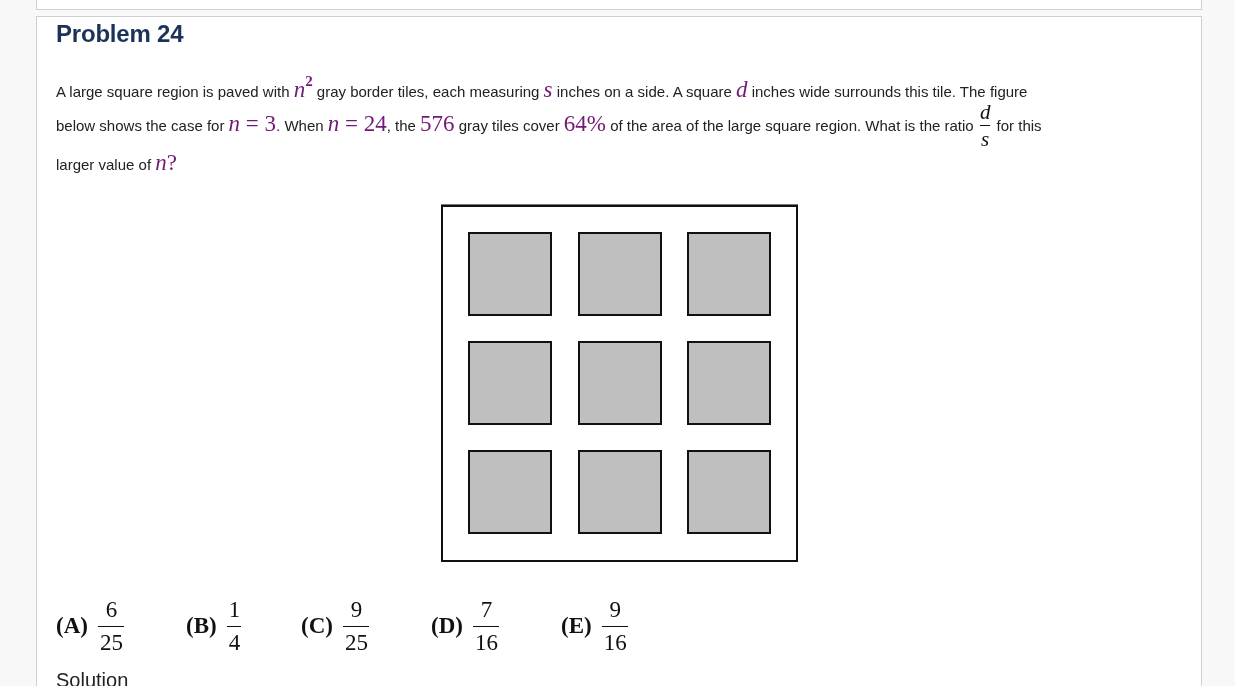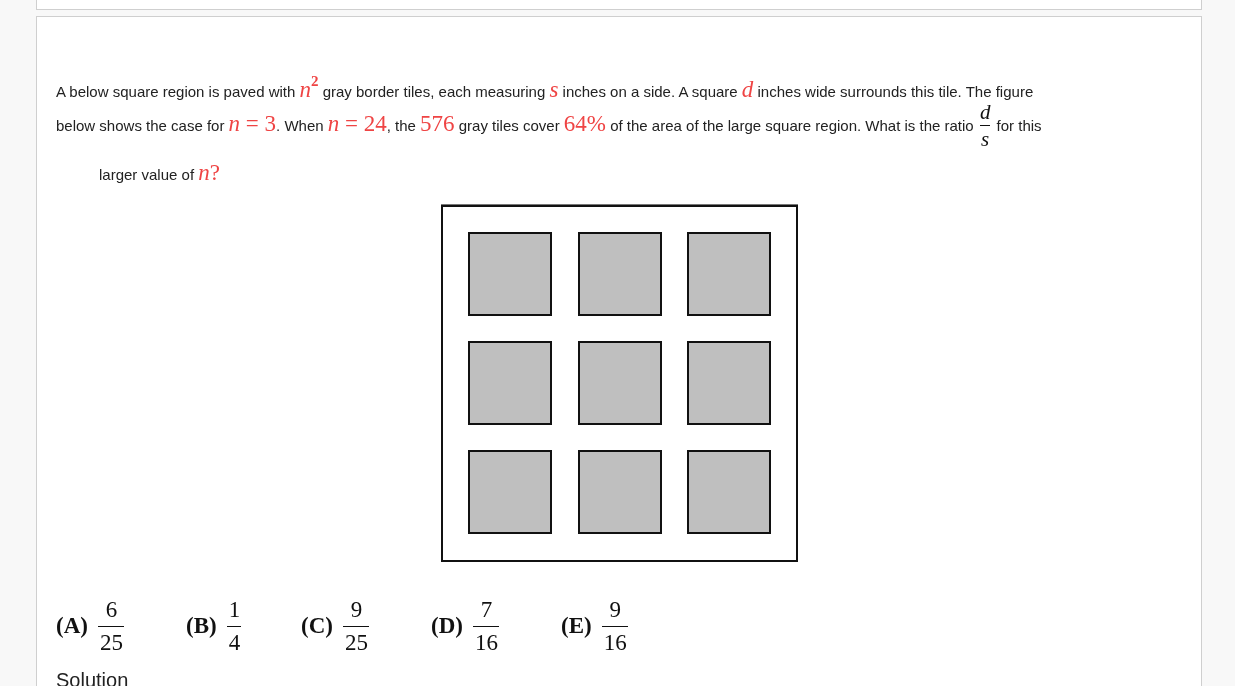--- a/index.html
+++ b/index.html
@@ -51,21 +51,21 @@
       color: #222;
     }
     .line {
       position: absolute;
       left: 0;
       white-space: nowrap;
     }
     .math {
       font-family: "Liberation Serif", "DejaVu Serif", serif;
       font-size: 23px;
-      color: #ef4444;
+      color: #701a75;
     }
     .math i {
       font-style: italic;
     }
     .math sup {
       font-size: 15px;
       font-weight: bold;
       position: relative;
       top: -2px;
     }
@@ -143,31 +143,32 @@
       color: #222;
       text-decoration: none;
     }
   </style>
 </head>
 <body>
 
 <div class="top-panel"></div>
 
 <div class="main-panel">
+  <h2 class="title">Problem 24</h2>
 
   <div class="problem-text">
     <div class="line" style="top:0px;">
-      <span>A below square region is paved with </span><span class="math"><i>n</i><sup>2</sup></span><span> gray border tiles, each measuring </span><span class="math"><i>s</i></span><span> inches on a side. A square </span><span class="math"><i>d</i></span><span> inches wide surrounds this tile. The figure</span>
+      <span>A large square region is paved with </span><span class="math"><i>n</i><sup>2</sup></span><span> gray border tiles, each measuring </span><span class="math"><i>s</i></span><span> inches on a side. A square </span><span class="math"><i>d</i></span><span> inches wide surrounds this tile. The figure</span>
     </div>
 
     <div class="line" style="top:40px;">
       <span>below shows the case for </span><span class="math"><i>n</i><span> = 3</span></span><span>. When </span><span class="math"><i>n</i><span> = 24</span></span><span>, the </span><span class="math">576</span><span> gray tiles cover </span><span class="math">64%</span><span> of the area of the large square region. What is the ratio </span><span class="frac" style="position:relative; top:-2px;"><i class="num">d</i><span class="bar" style="width:10px; margin-left:auto; margin-right:auto;"></span><i class="den">s</i></span><span> for this</span>
     </div>
 
-    <div class="line" style="top:90px;margin-left:43px;">
+    <div class="line" style="top:80px;">
       <span>larger value of </span><span class="math"><i>n</i><span>?</span></span>
     </div>
   </div>
 
   <div class="figure">
     <div class="tile" style="left:25px; top:25px;"></div>
     <div class="tile" style="left:135px; top:25px;"></div>
     <div class="tile" style="left:244px; top:25px;"></div>
     <div class="tile" style="left:25px; top:134px;"></div>
     <div class="tile" style="left:135px; top:134px;"></div>

